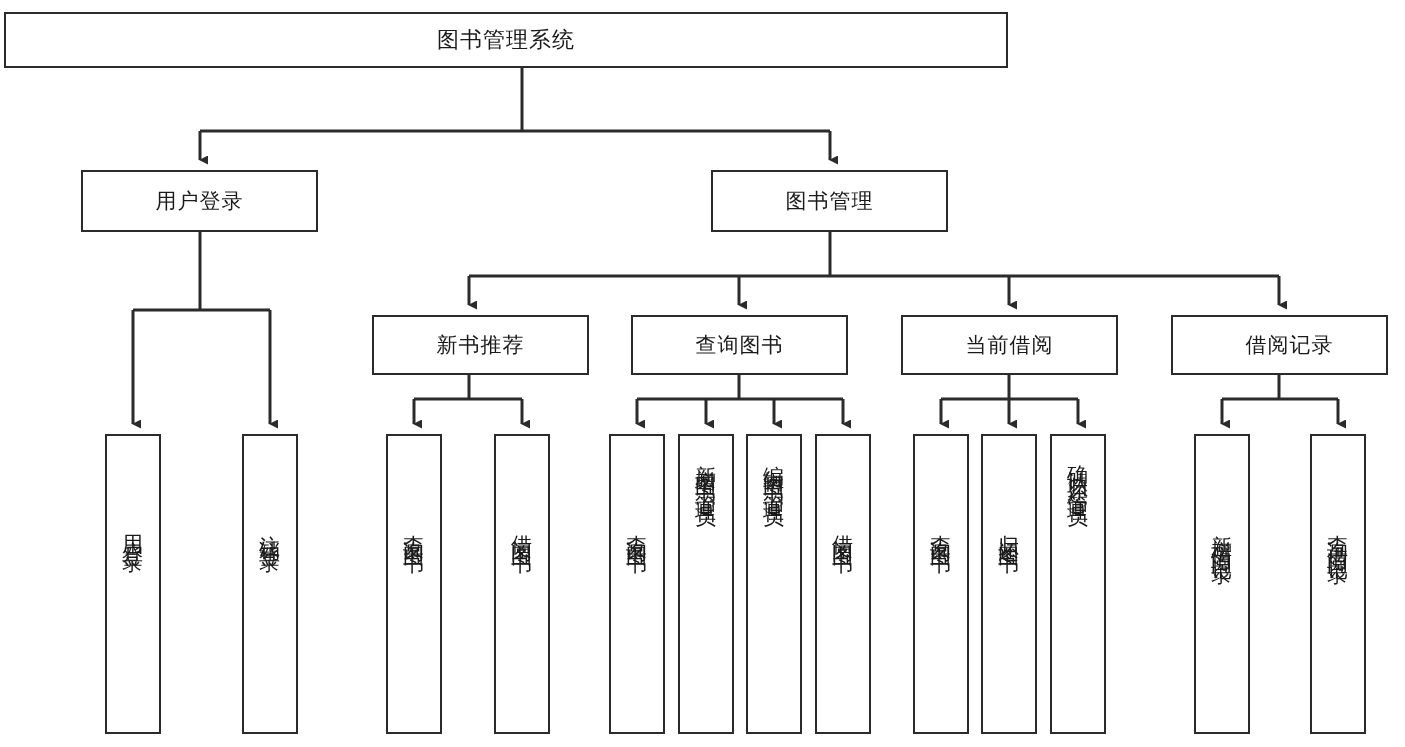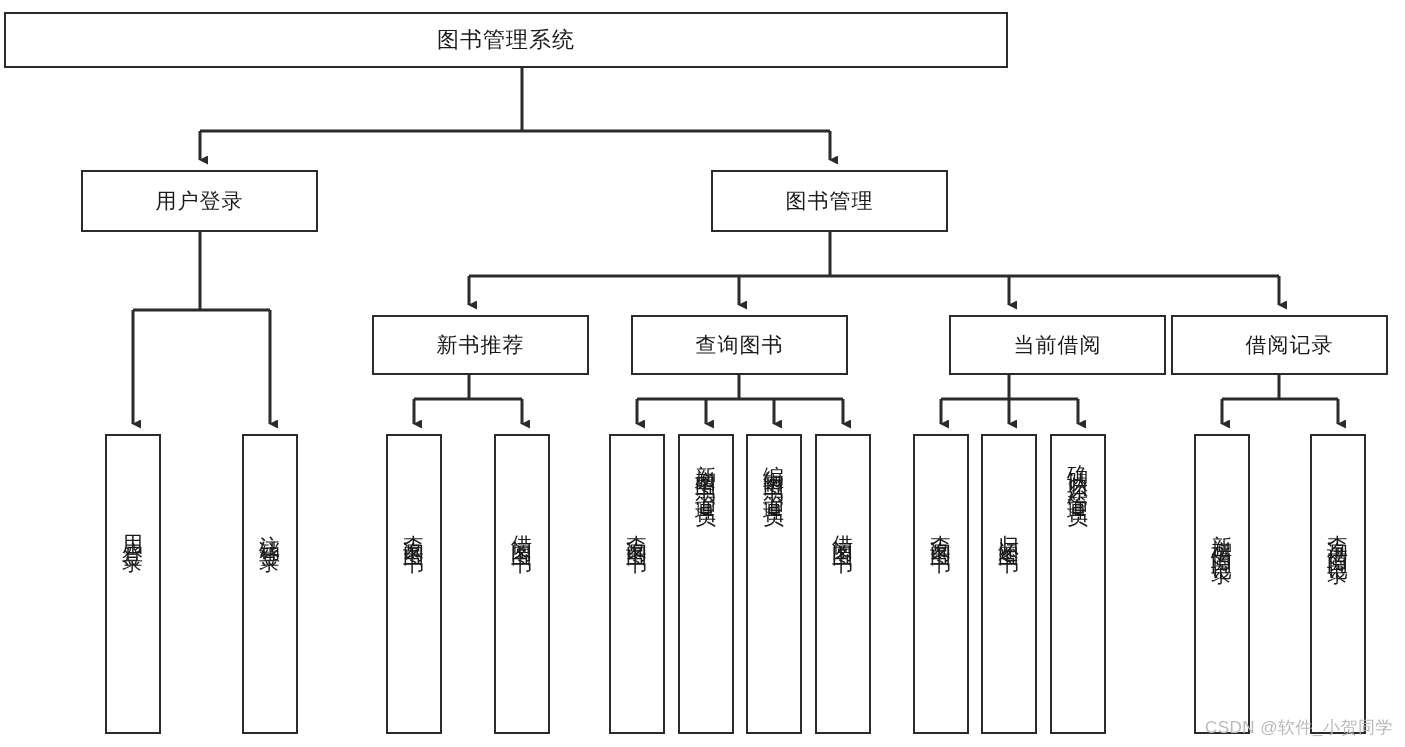--- a/index.html
+++ b/index.html
@@ -170,21 +170,21 @@
   </div>
 
   <div class="node level-2" style="left:372px; width:217px;">
     <span class="node-label">新书推荐</span>
   </div>
 
   <div class="node level-2" style="left:631px; width:217px;">
     <span class="node-label">查询图书</span>
   </div>
 
-  <div class="node level-2" style="left:901px; width:217px;margin-left:48px;">
+  <div class="node level-2" style="left:901px; width:217px;">
     <span class="node-label">当前借阅</span>
   </div>
 
   <div class="node level-2" style="left:1171px; width:217px;padding-left:20px;">
     <span class="node-label">借阅记录</span>
   </div>
 
   <div class="node leaf align-mid" style="left:105px; width:56px;">
     <span class="node-label">用户登录</span>
   </div>
@@ -230,15 +230,14 @@
   </div>
 
   <div class="node leaf align-mid" style="left:1194px; width:56px;">
     <span class="node-label">新增借阅记录</span>
   </div>
 
   <div class="node leaf align-mid" style="left:1310px; width:56px;">
     <span class="node-label">查询借阅记录</span>
   </div>
 
-  <div id="watermark">CSDN @软件_小贺同学</div>
 
 </div>
 
 </body></html>

